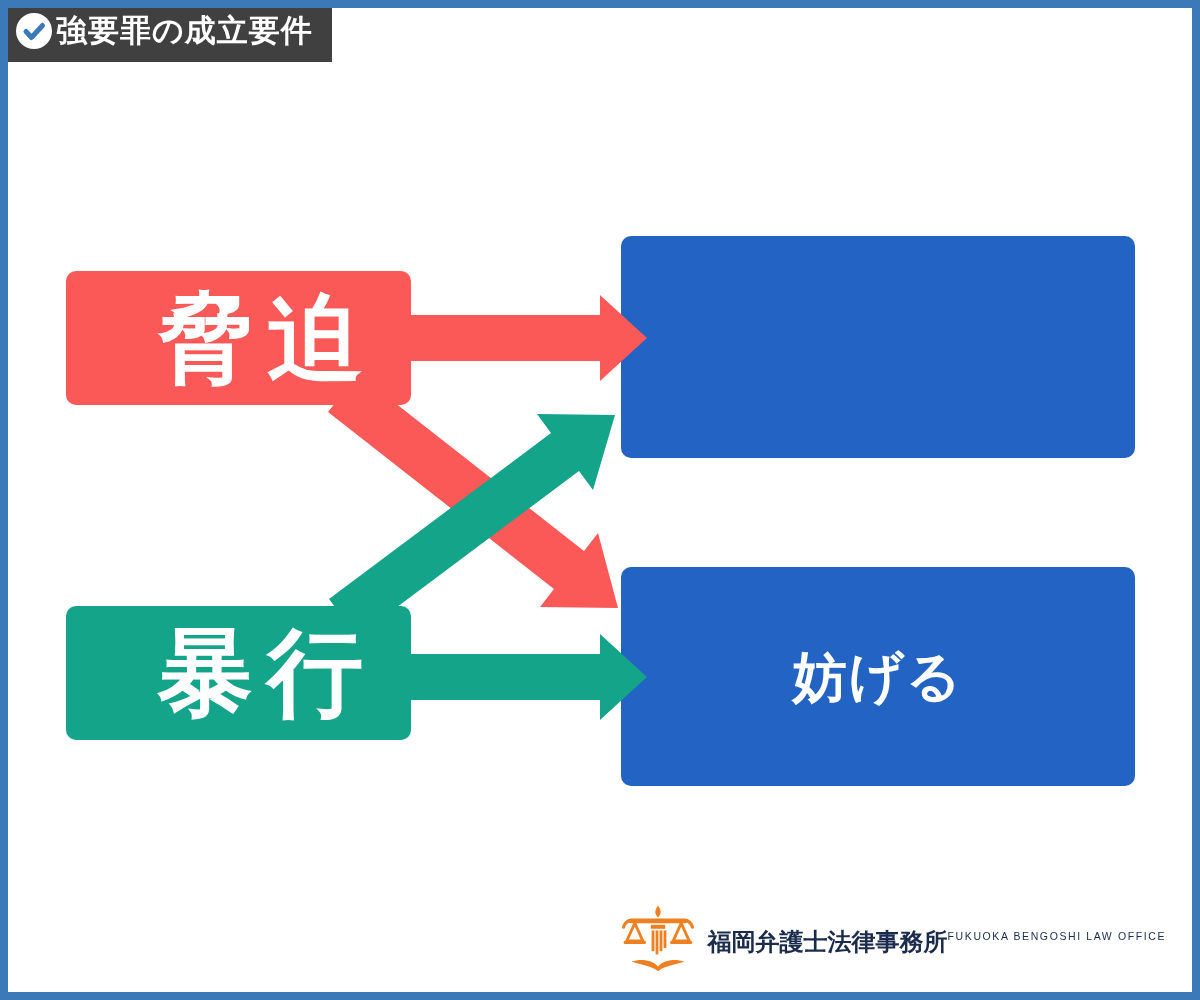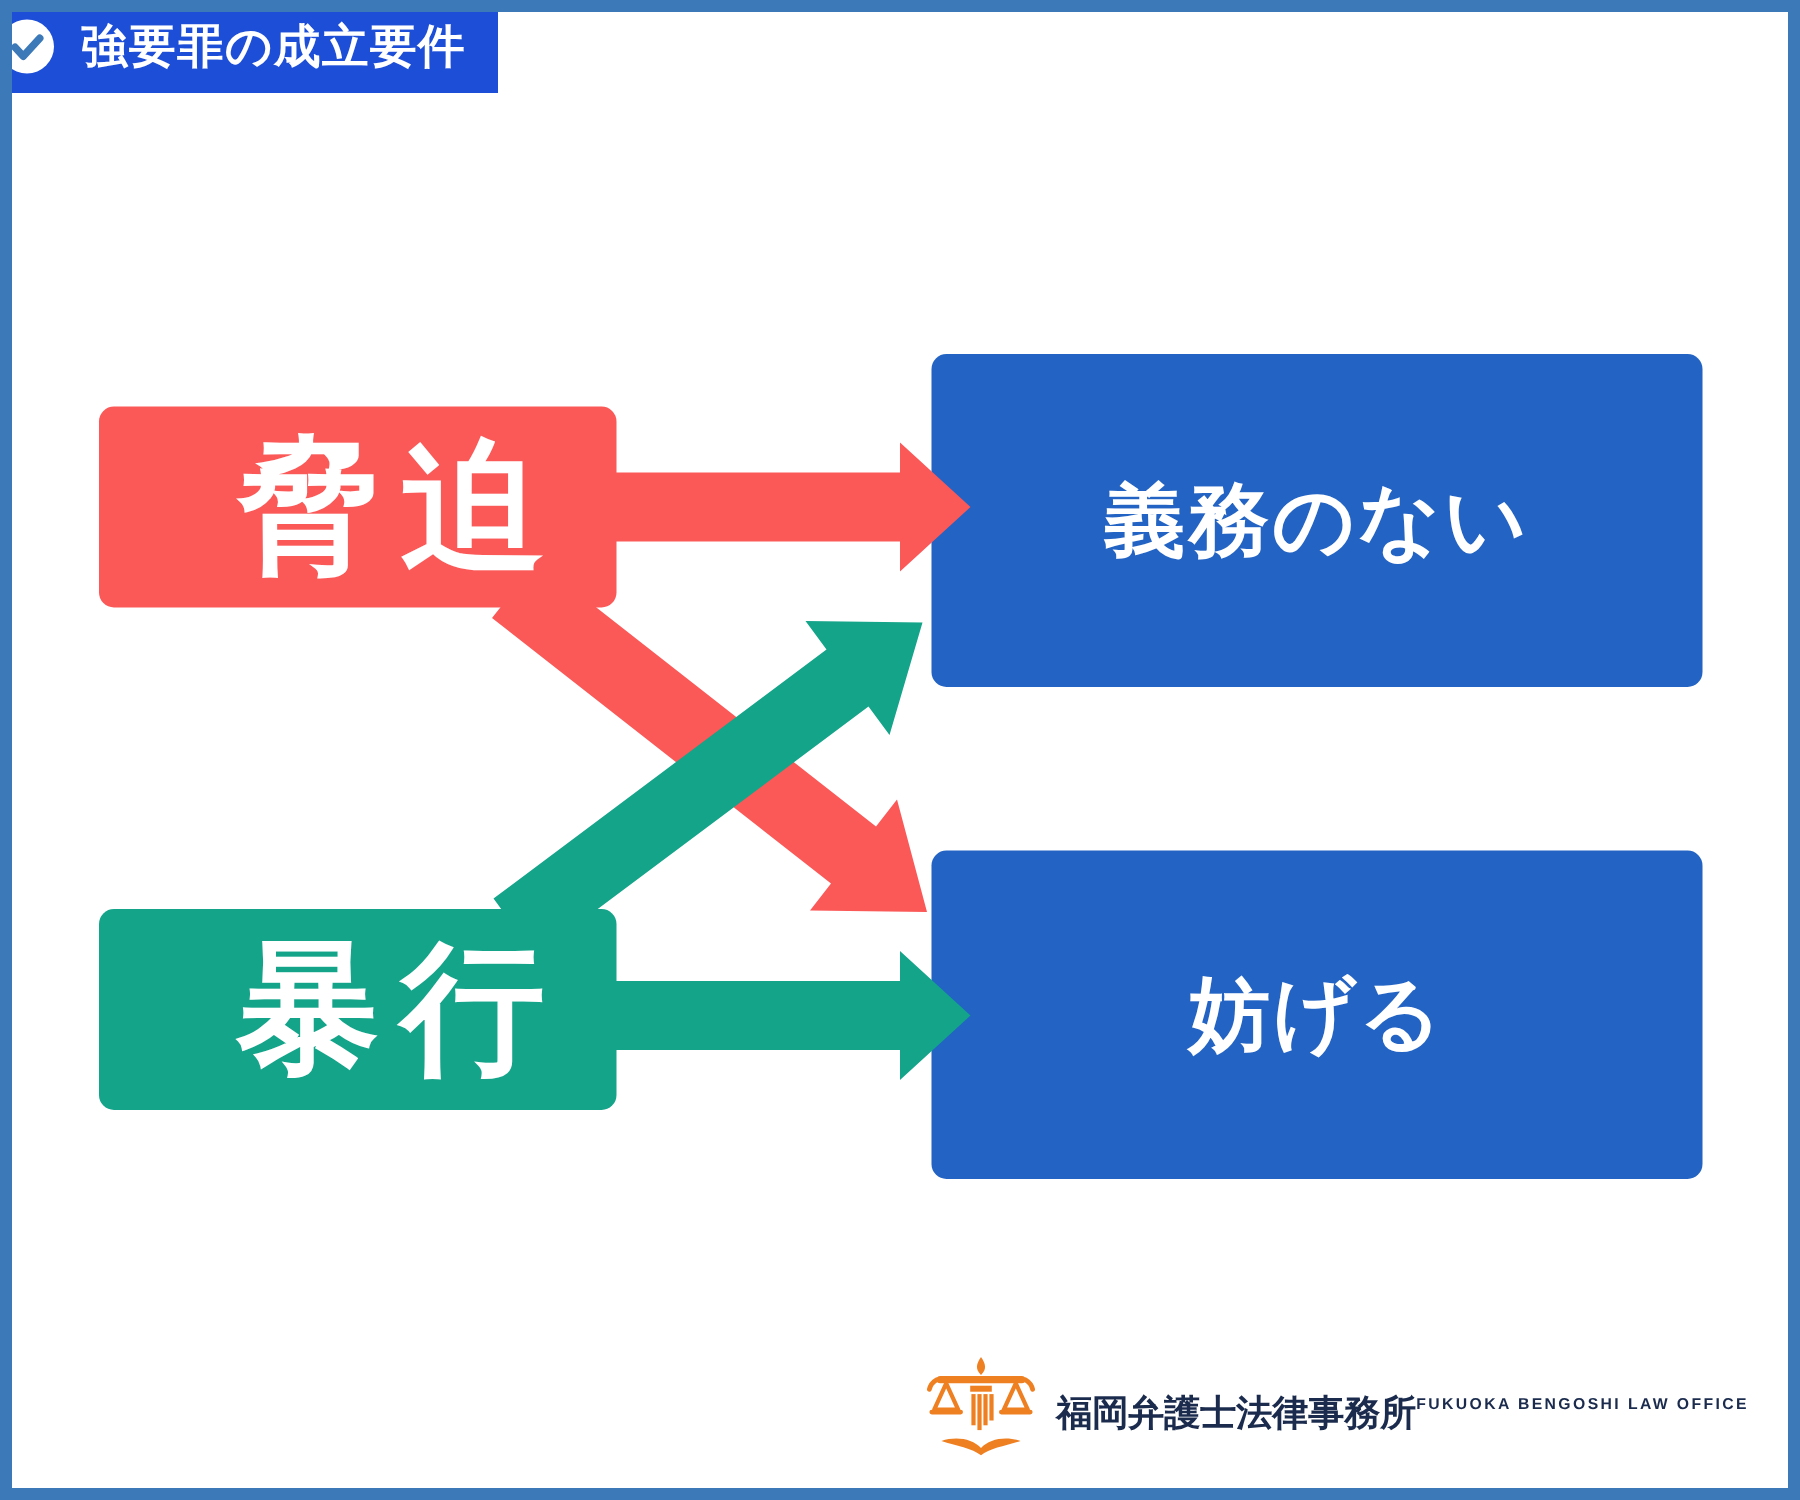--- a/index.html
+++ b/index.html
@@ -9,24 +9,24 @@
     background:#ffffff;
     border:8px solid #3B79B8;
     box-sizing:border-box;
     overflow:hidden;
     font-family:"Liberation Sans","DejaVu Sans",sans-serif;
   }
   
   .header-badge{
     position:absolute;left:-8px;top:-8px;
     width:332px;height:62px;
-    background:#1d4ed8;
+    background:#404040;
     display:flex;align-items:center;
-    box-sizing:border-box;
-    gap:18px;z-index:5;
+    padding-left:16px;box-sizing:border-box;
+    gap:4px;z-index:5;
   }
   .check-circle{
     width:36px;height:36px;border-radius:50%;
     background:#ffffff;flex:0 0 auto;
     display:flex;align-items:center;justify-content:center;
   }
   .header-title{
     color:#ffffff;font-size:31px;font-weight:800;
     letter-spacing:1px;white-space:nowrap;
   }
@@ -56,40 +56,39 @@
   .footer-logo{
     position:absolute;right:26px;bottom:12px;z-index:1;
     display:flex;align-items:center;gap:14px;
   }
   .logo-text{display:flex;flex-direction:row;align-items:flex-start;}
   .org-ja{
     color:#1B2B4D;font-size:24px;font-weight:800;
     letter-spacing:0px;white-space:nowrap;
   }
   .org-en{
-    color:#1B2B4D;font-size:10.5px;font-weight:700;
+    color:#1B2B4D;font-size:10.5px;font-weight:400;
     letter-spacing:1.6px;margin-top:4px;white-space:nowrap;text-align:right;
   }
 </style>
 </head>
 <body>
 
 <div class="page">
 
   <div class="header-badge">
     <span class="check-circle">
       <svg width="36" height="36" viewBox="0 0 36 36" aria-hidden="true">
         <path d="M10 18.5 L15.5 24.5 L26.5 12.5" fill="none" stroke="#3B79B8" stroke-width="5" stroke-linecap="round" stroke-linejoin="round"></path>
       </svg>
     </span>
     <span class="header-title">強要罪の成立要件</span>
   </div>
 
   <div class="dst-box dst-duty">
-    <span>義務のない</span>
   </div>
   <div class="dst-box dst-rights">
     <span>妨げる</span>
   </div>
 
   <svg class="arrows" width="1200" height="1000" viewBox="0 0 1200 1000">
 
     <polygon points="350,366 576,543 590,525 610,600 532,599 546,581 320,404" fill="#FB5858"></polygon>
 
     <polygon points="321,591 543,425 529,406 607,407 585,482 571,463 349,629" fill="#14A489"></polygon>

